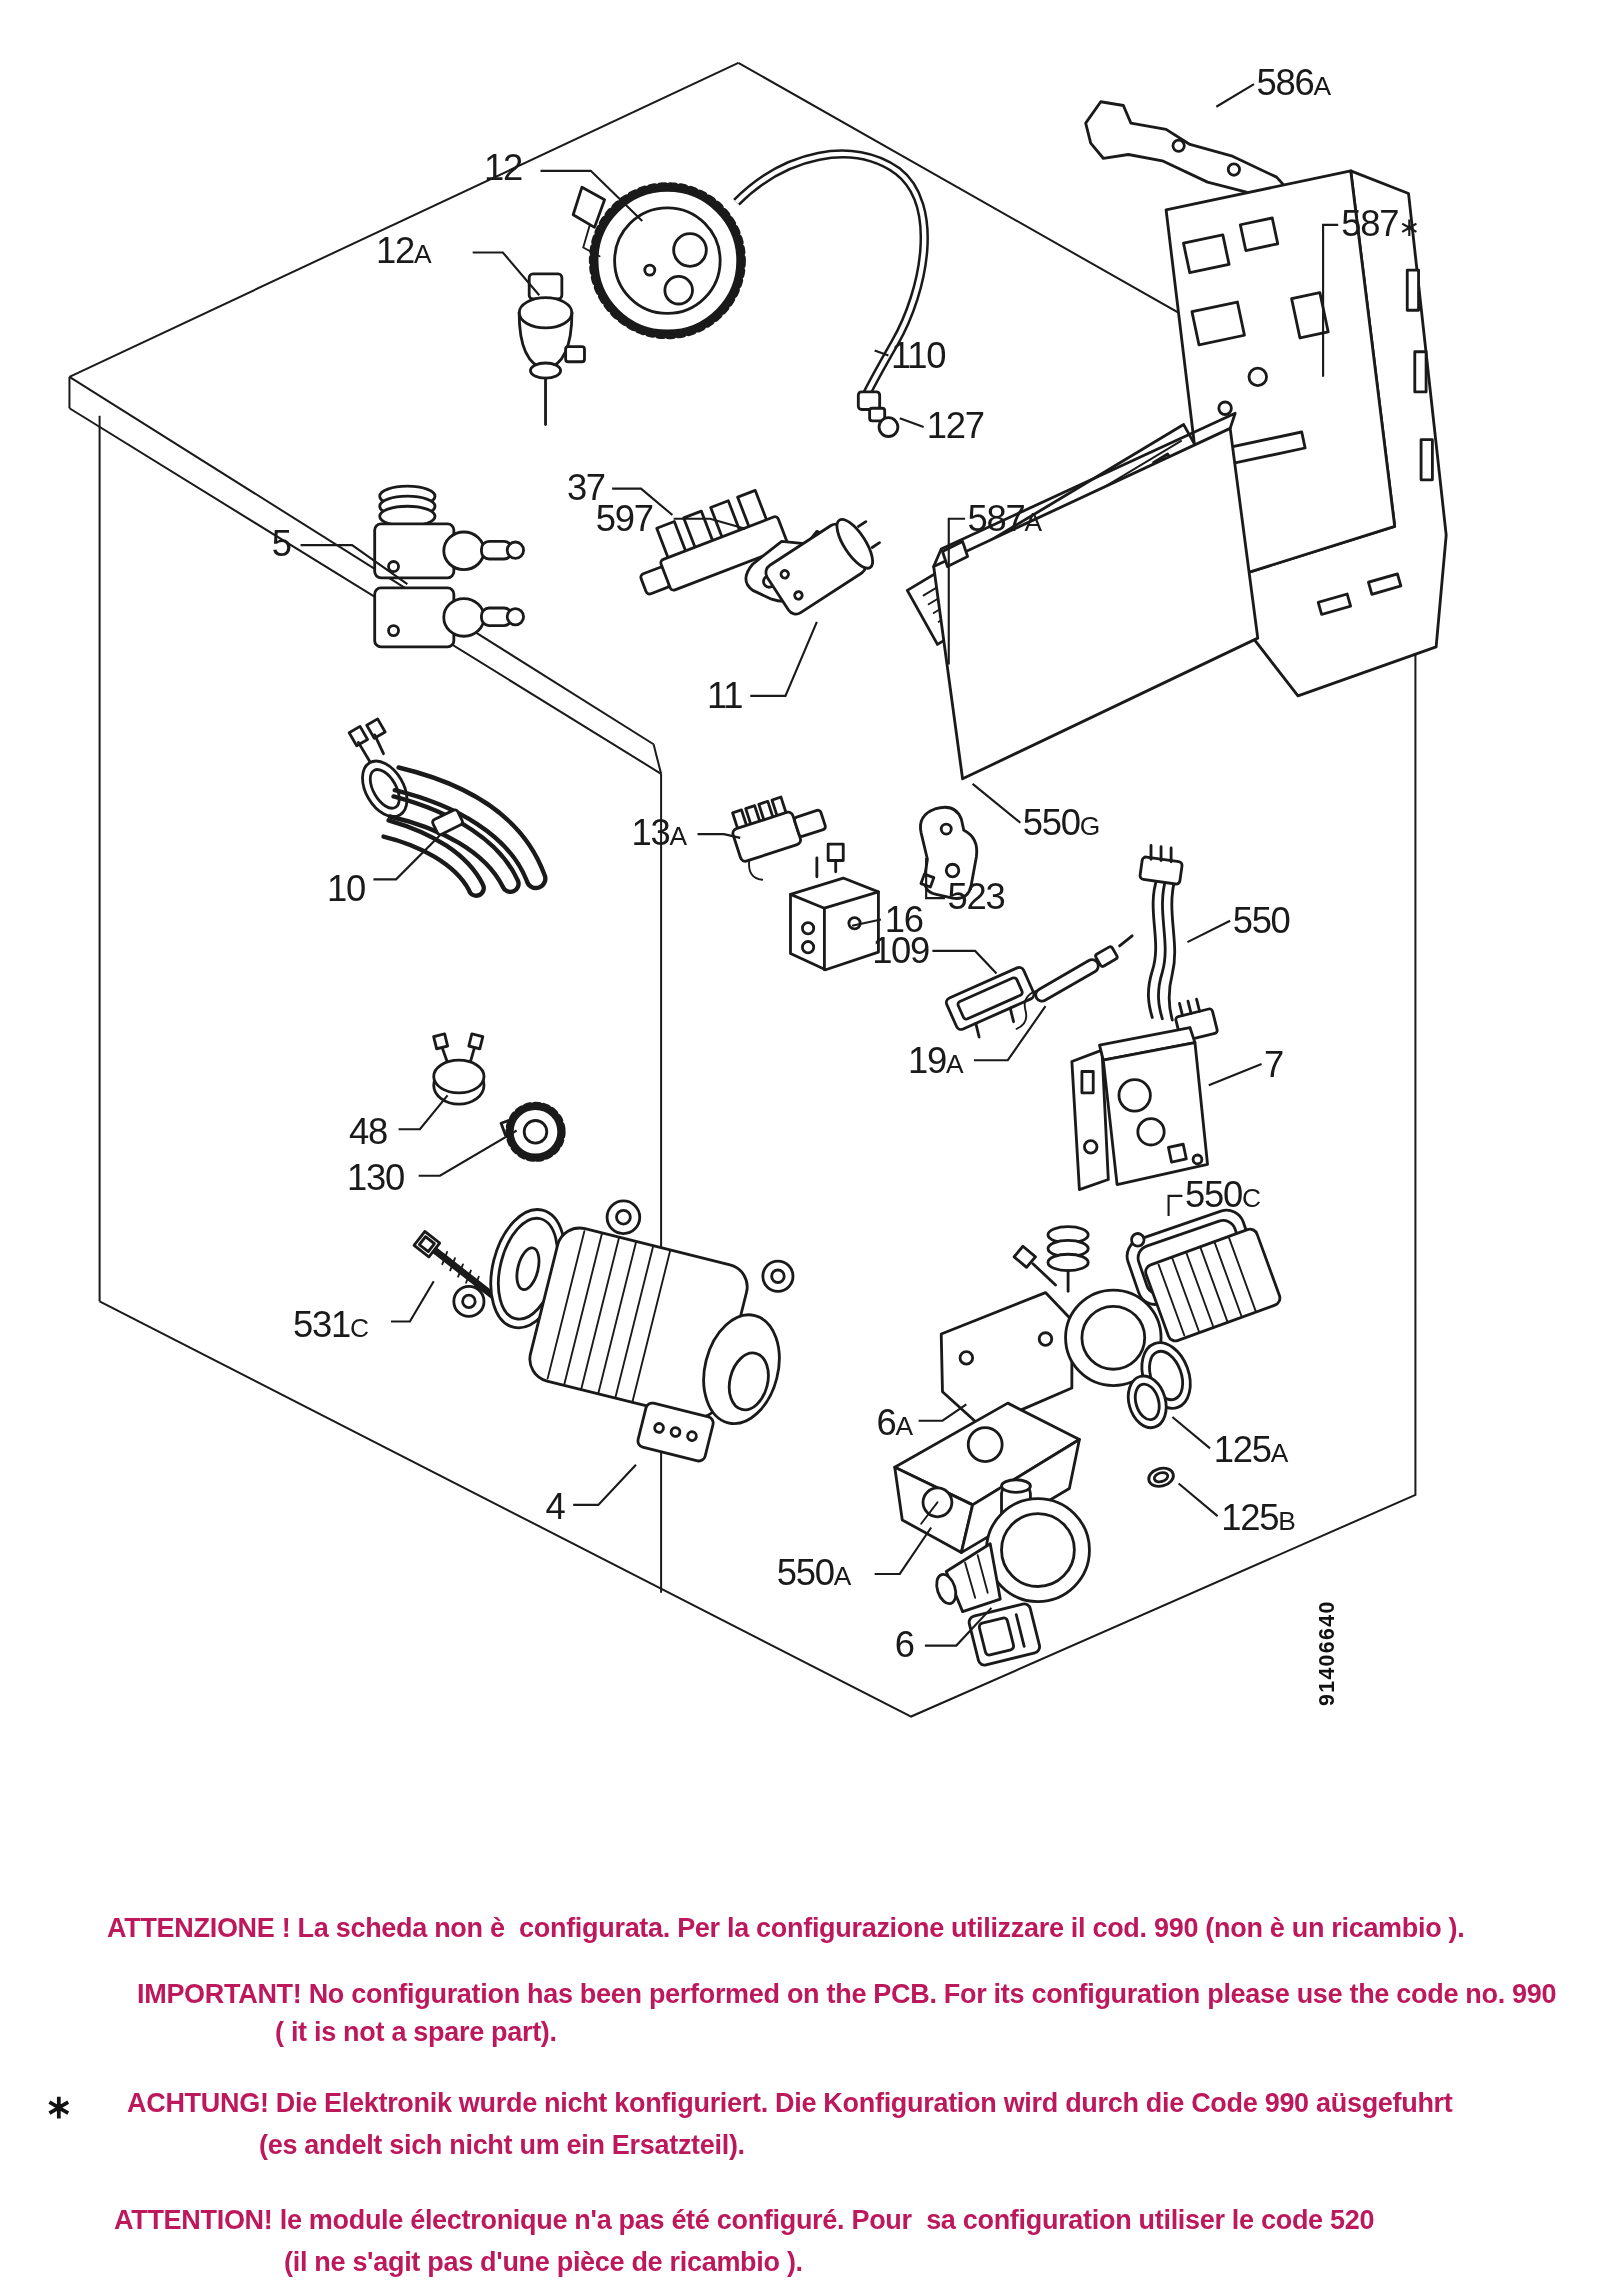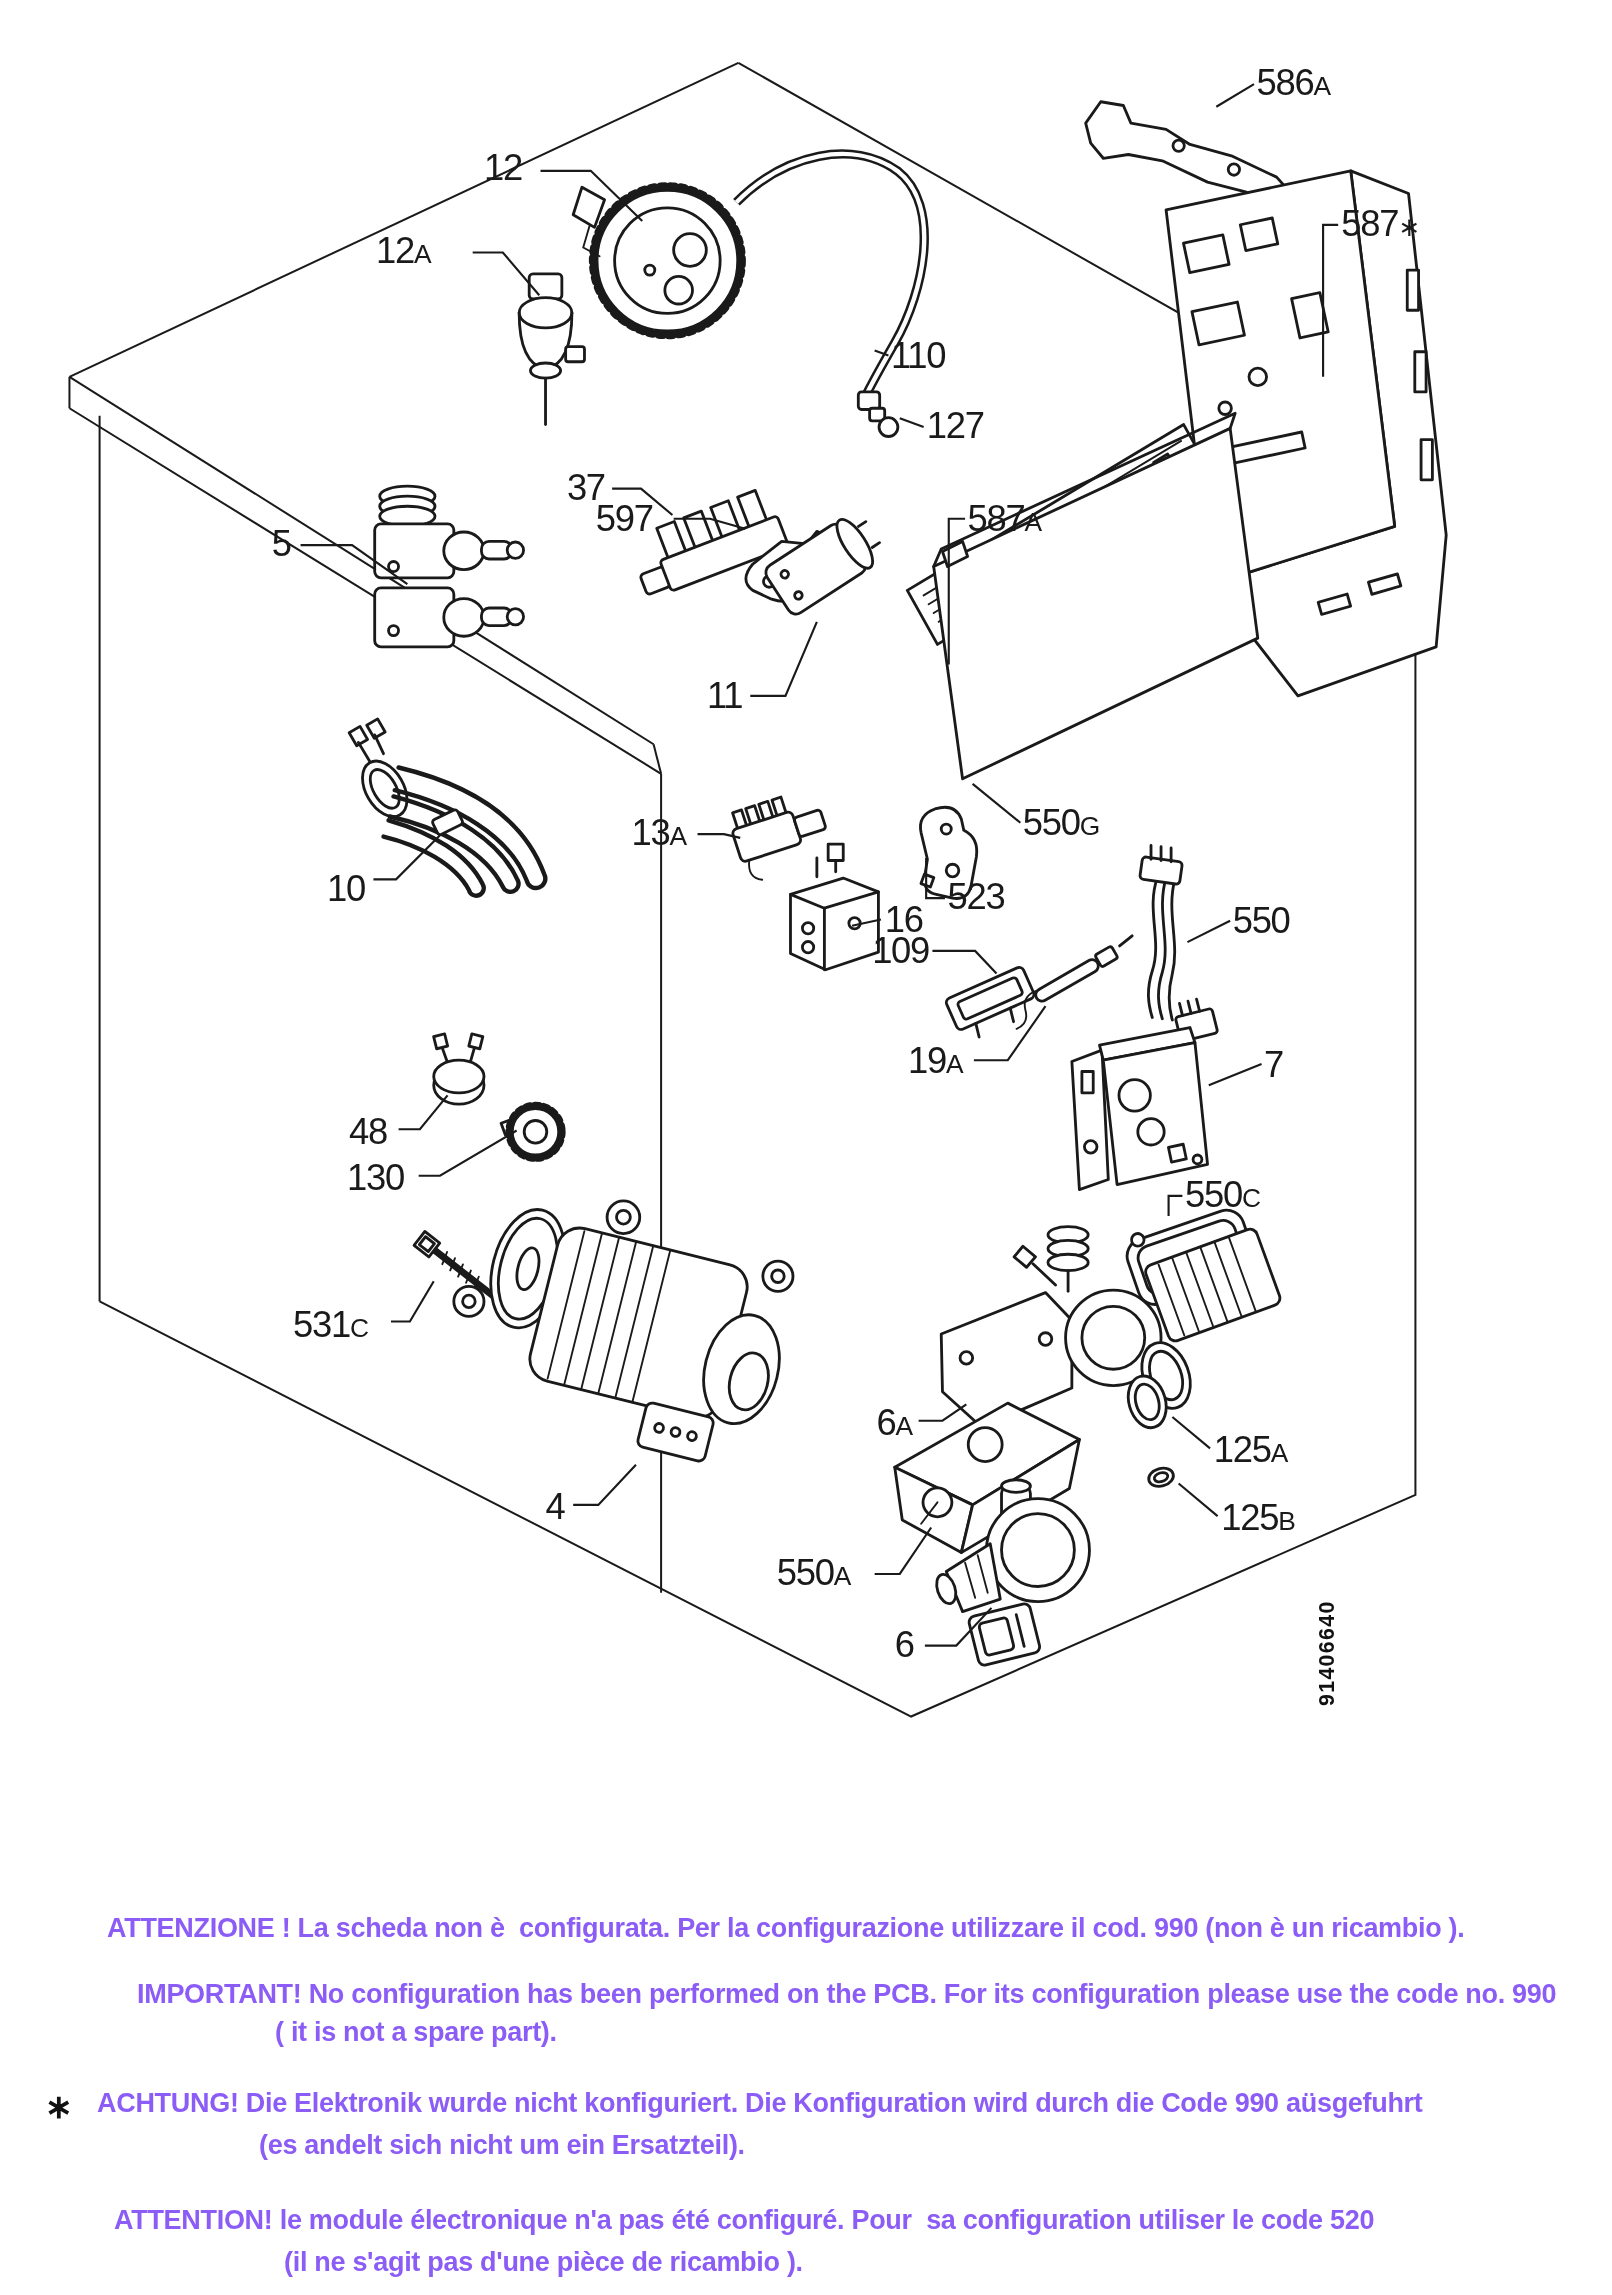--- a/index.html
+++ b/index.html
@@ -18,21 +18,21 @@
   .part .thin{stroke-width:3;}
   #leaders polyline{stroke:#1a1a1a;stroke-width:3.4;fill:none;}
   #labels text{
     font-family:"Liberation Sans", sans-serif;
     font-size:58px;letter-spacing:-2px;fill:#1a1a1a;
   }
   #labels .sfx{font-size:42px;letter-spacing:0;}
   .note{
     position:absolute;
     font-weight:bold;font-size:27px;letter-spacing:-0.3px;
-    color:#8b5cf6;white-space:pre;line-height:1.1;
+    color:#be185d;white-space:pre;line-height:1.1;
   }
   #note-marker{
     position:absolute;font-weight:bold;font-size:33px;color:#111;
   }
   #drawing-number{
     position:absolute;left:1315px;top:1706px;
     transform:rotate(-90deg);transform-origin:left top;
     font-size:21.4px;font-weight:bold;color:#111;letter-spacing:1.3px;white-space:nowrap;
   }
 </style>
@@ -455,21 +455,21 @@
         <text x="1424" y="2638"><tspan>6</tspan></text>
       </g>
   </svg>
 
   <div id="drawing-number">91406640</div>
 
   <div id="notes">
       <div class="note" style="left: 107px; top: 1914px;">ATTENZIONE ! La scheda non è  configurata. Per la configurazione utilizzare il cod. 990 (non è un ricambio ).</div>
       <div class="note" style="left: 101px; top: 1980px; margin-left: 36px;">IMPORTANT! No configuration has been performed on the PCB. For its configuration please use the code no. 990</div>
       <div class="note" style="left: 275px; top: 2018px; text-align: center;">( it is not a spare part).</div>
-      <div class="note" style="left: 97px; top: 2089px;">ACHTUNG! Die Elektronik wurde nicht konfiguriert. Die Konfiguration wird durch die Code 990 aüsgefuhrt</div>
+      <div class="note" style="left: 127px; top: 2089px;">ACHTUNG! Die Elektronik wurde nicht konfiguriert. Die Konfiguration wird durch die Code 990 aüsgefuhrt</div>
       <div class="note" style="left: 259px; top: 2131px;">(es andelt sich nicht um ein Ersatzteil).</div>
       <div class="note" style="left: 114px; top: 2206px;">ATTENTION! le module électronique n'a pas été configuré. Pour  sa configuration utiliser le code 520</div>
       <div class="note" style="left: 284px; top: 2248px;">(il ne s'agit pas d'une pièce de ricambio ).</div>
     </div>
   <div id="note-marker" style="left: 45px; top: 2087px;">∗</div>
 
 </div>
 
 
 </body></html>

